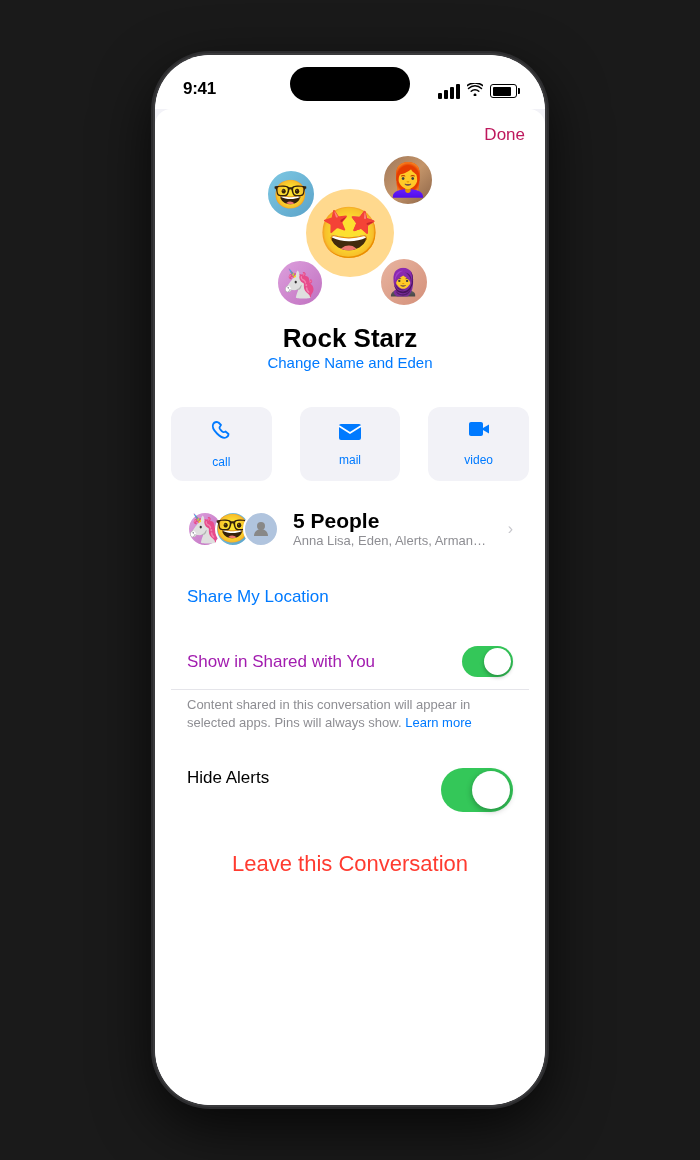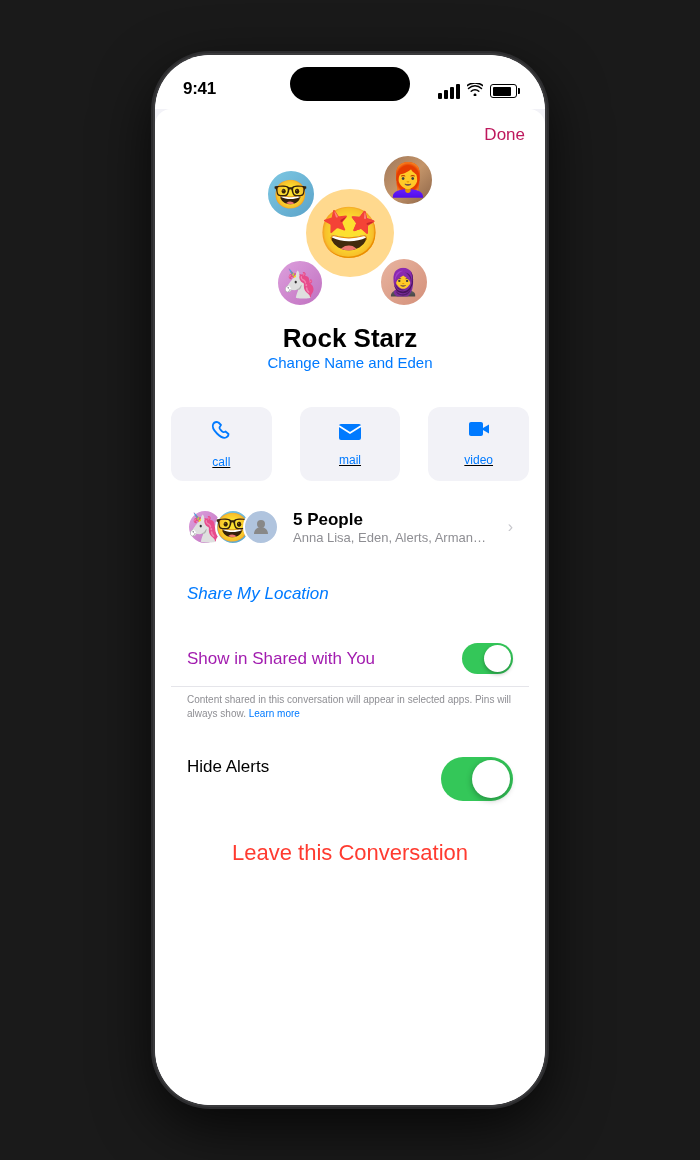--- a/index.html
+++ b/index.html
@@ -269,21 +269,20 @@
       color: #007AFF;
       font-size: 15px;
       cursor: pointer;
     }
 
     
     .actions-row {
       display: flex;
       gap: 28px;
       margin: 16px 16px;
-      text-decoration: underline;
     }
 
     .action-btn {
       flex: 1;
       background: #f2f2f7;
       border-radius: 12px;
       padding: 14px 10px 12px;
       display: flex;
       flex-direction: column;
       align-items: center;
@@ -335,21 +334,21 @@
       margin-left: -8px;
     }
 
     .member-avatar:first-child { margin-left: 0; }
 
     .members-info {
       flex: 1;
     }
 
     .members-count {
-      font-size: 17px;
+      font-size: 21px;
       font-weight: 600;
       color: #000;
     }
 
     .members-names {
       font-size: 13px;
       color: #8e8e93;
     }
 
     .chevron-icon {
@@ -368,21 +367,20 @@
     .location-row {
       padding: 15px 16px;
       color: #007AFF;
       font-size: 17px;
       cursor: pointer;
       border-bottom: 0.5px solid #e5e5ea;
     }
 
     .location-row:last-child {
       border-bottom: none;
-      font-style: italic;
     }
 
     
     .toggle-card {
       background: white;
       border-radius: 12px;
       margin: 0 16px 0;
       overflow: hidden;
     }
 
@@ -417,21 +415,21 @@
       border-radius: 50%;
       background: white;
       top: 2px;
       right: 2px;
       box-shadow: 0 2px 4px rgba(0,0,0,0.3);
       transition: right 0.2s;
     }
 
     .toggle-description {
       padding: 6px 16px 12px;
-      font-size: 10px;
+      font-size: 13px;
       color: #8e8e93;
       line-height: 1.4;
     }
 
     .toggle-description a {
       color: #007AFF;
       text-decoration: none;
     }
 
     .hide-alerts-row {

